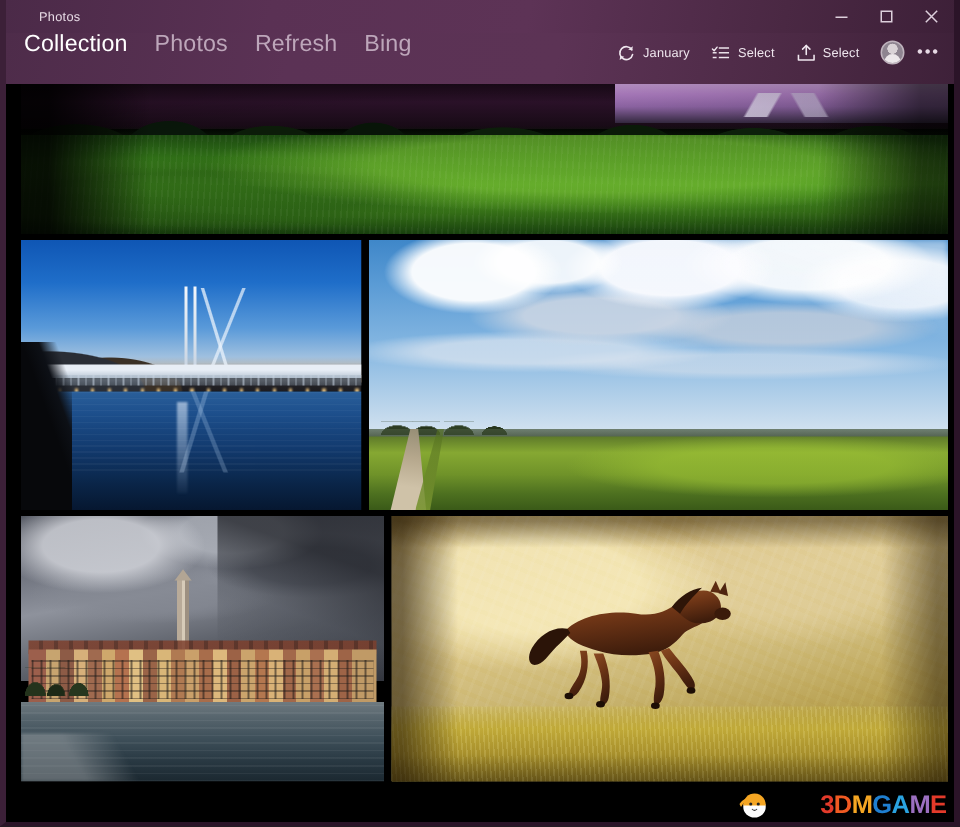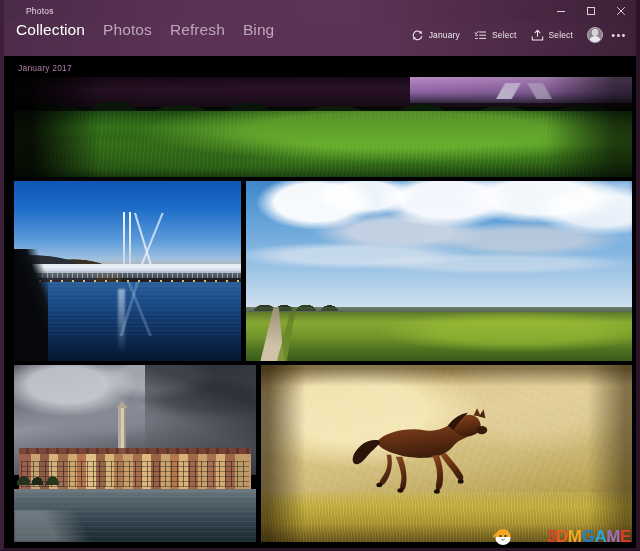--- a/index.html
+++ b/index.html
@@ -496,21 +496,20 @@
 
       <div id="overflow-button">
         <span>•••</span>
       </div>
 
     </div>
   </div>
 
   <div id="gallery-scroll">
 
-    <div id="date-header">January 2017</div>
 
     <div id="photo-grid">
 
       <div class="photo-row">
         <div class="photo-tile" id="tile-meadow">
           <div class="scene">
             <div class="meadow-sky"></div>
             <div class="meadow-sunset"></div>
             <div class="meadow-mtn"></div>
             <div class="meadow-treeline"></div>

